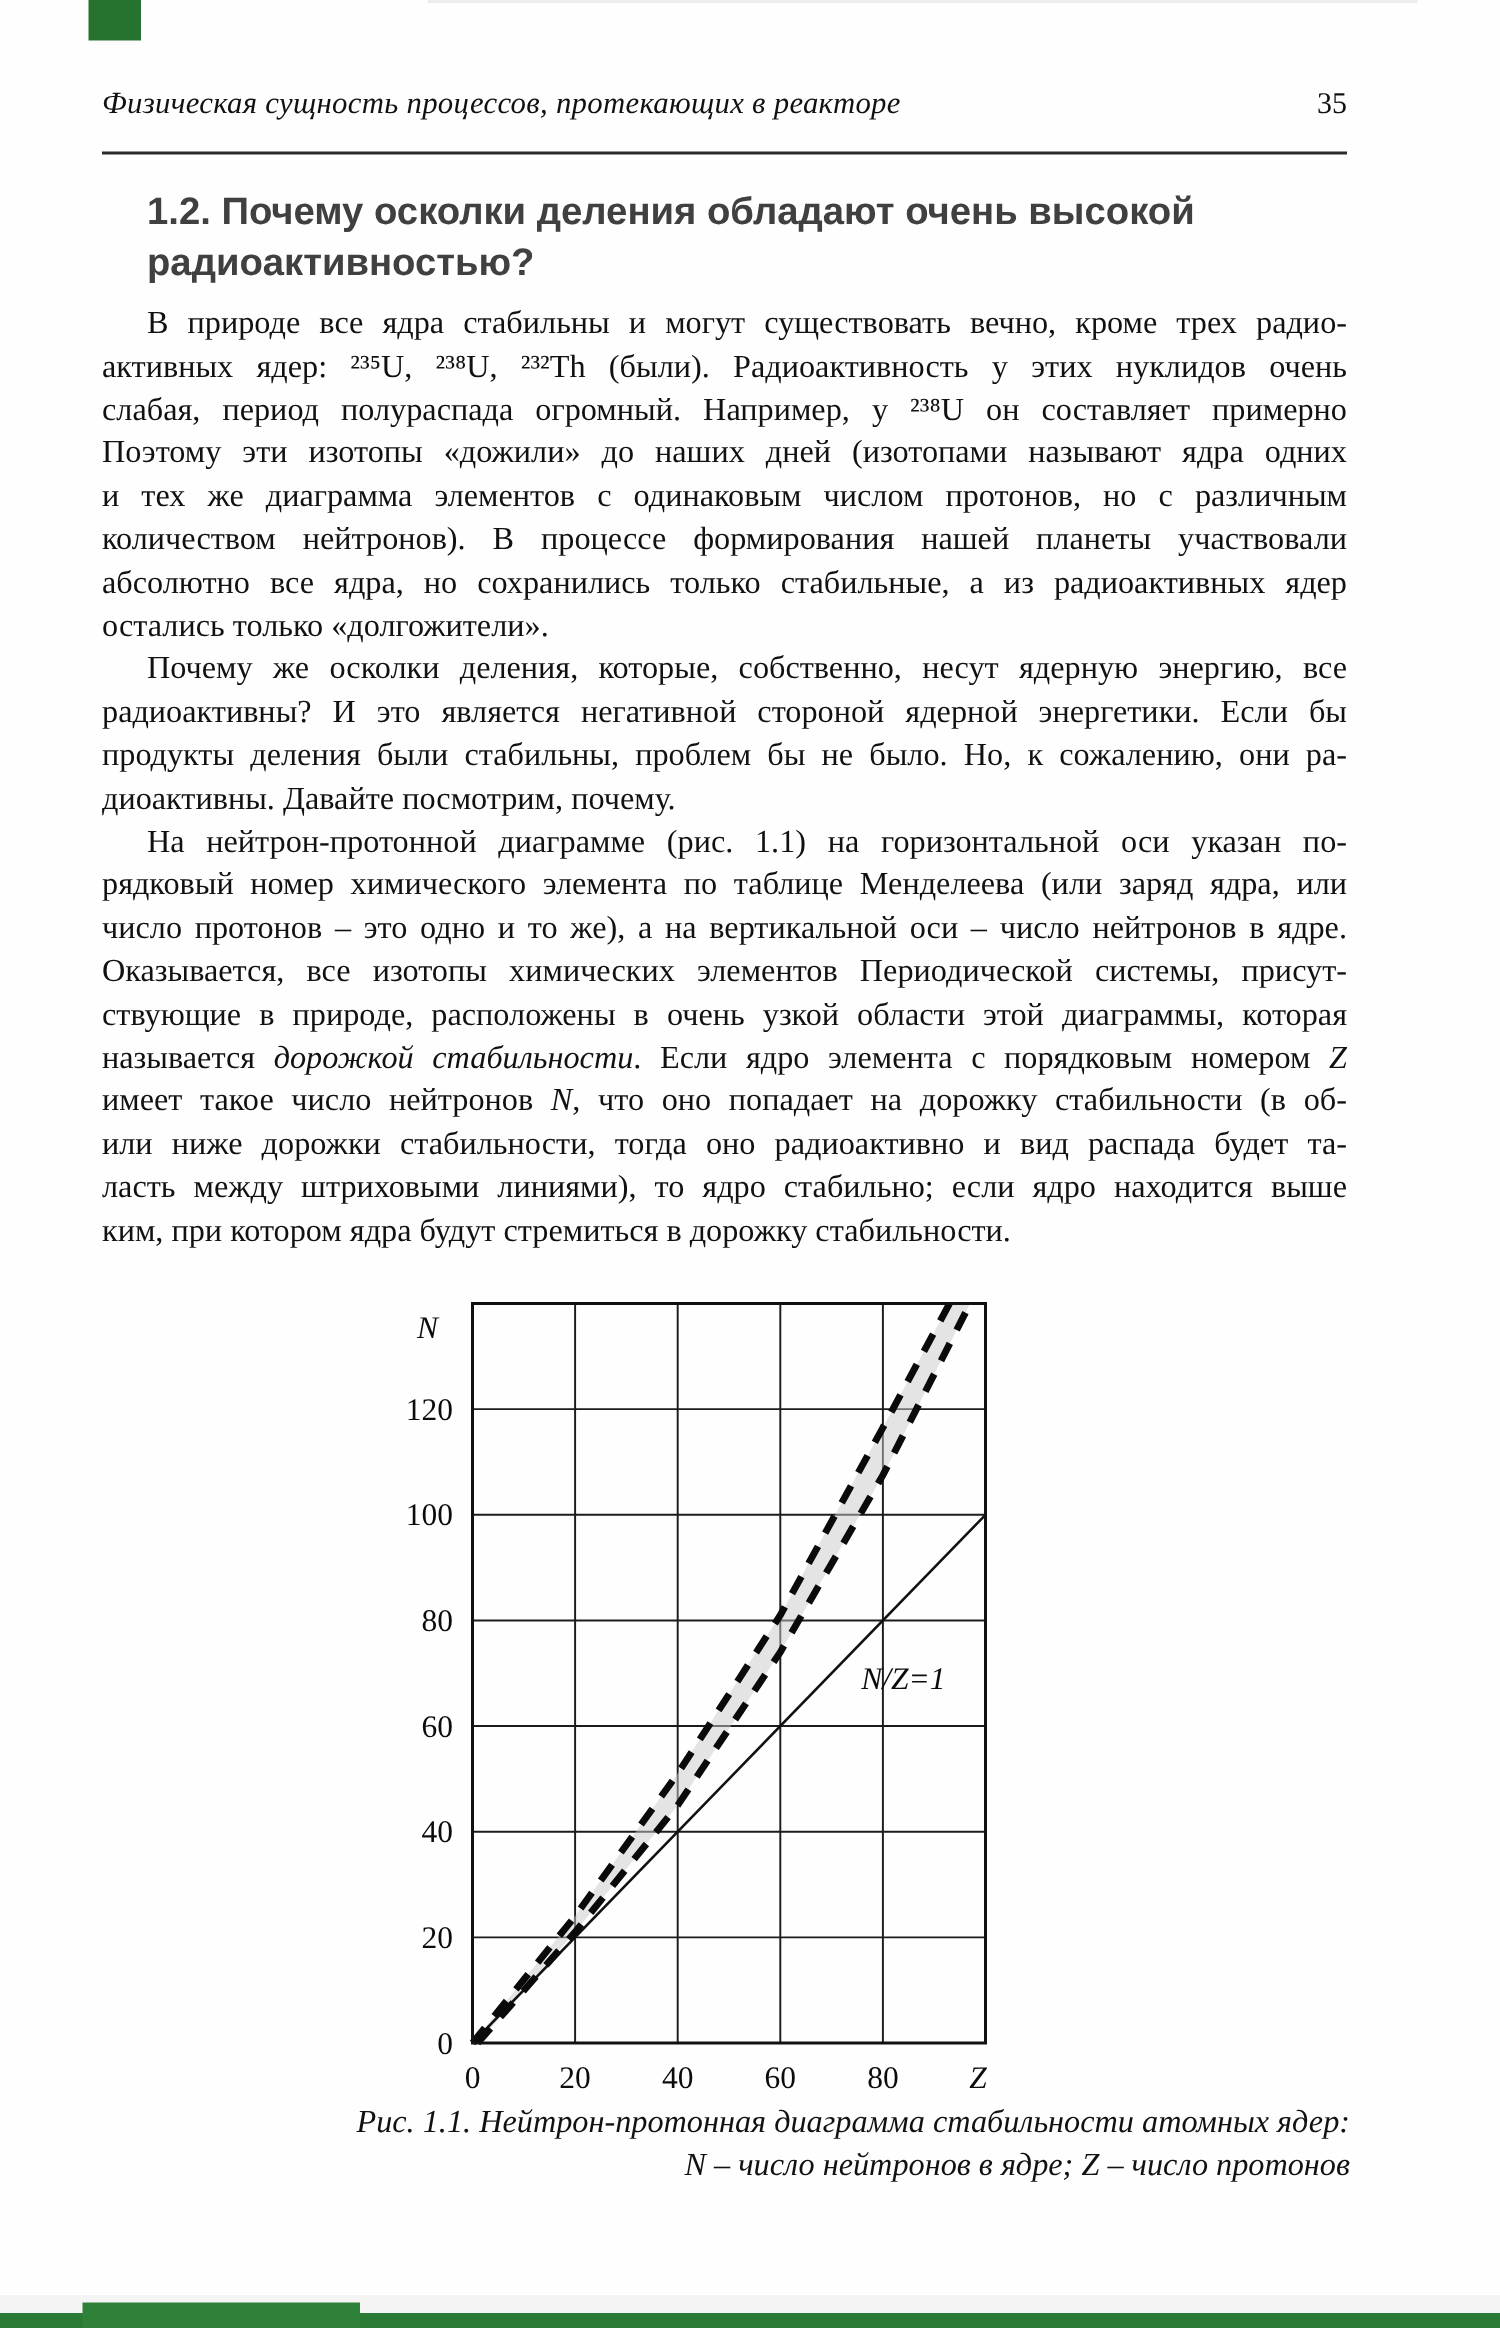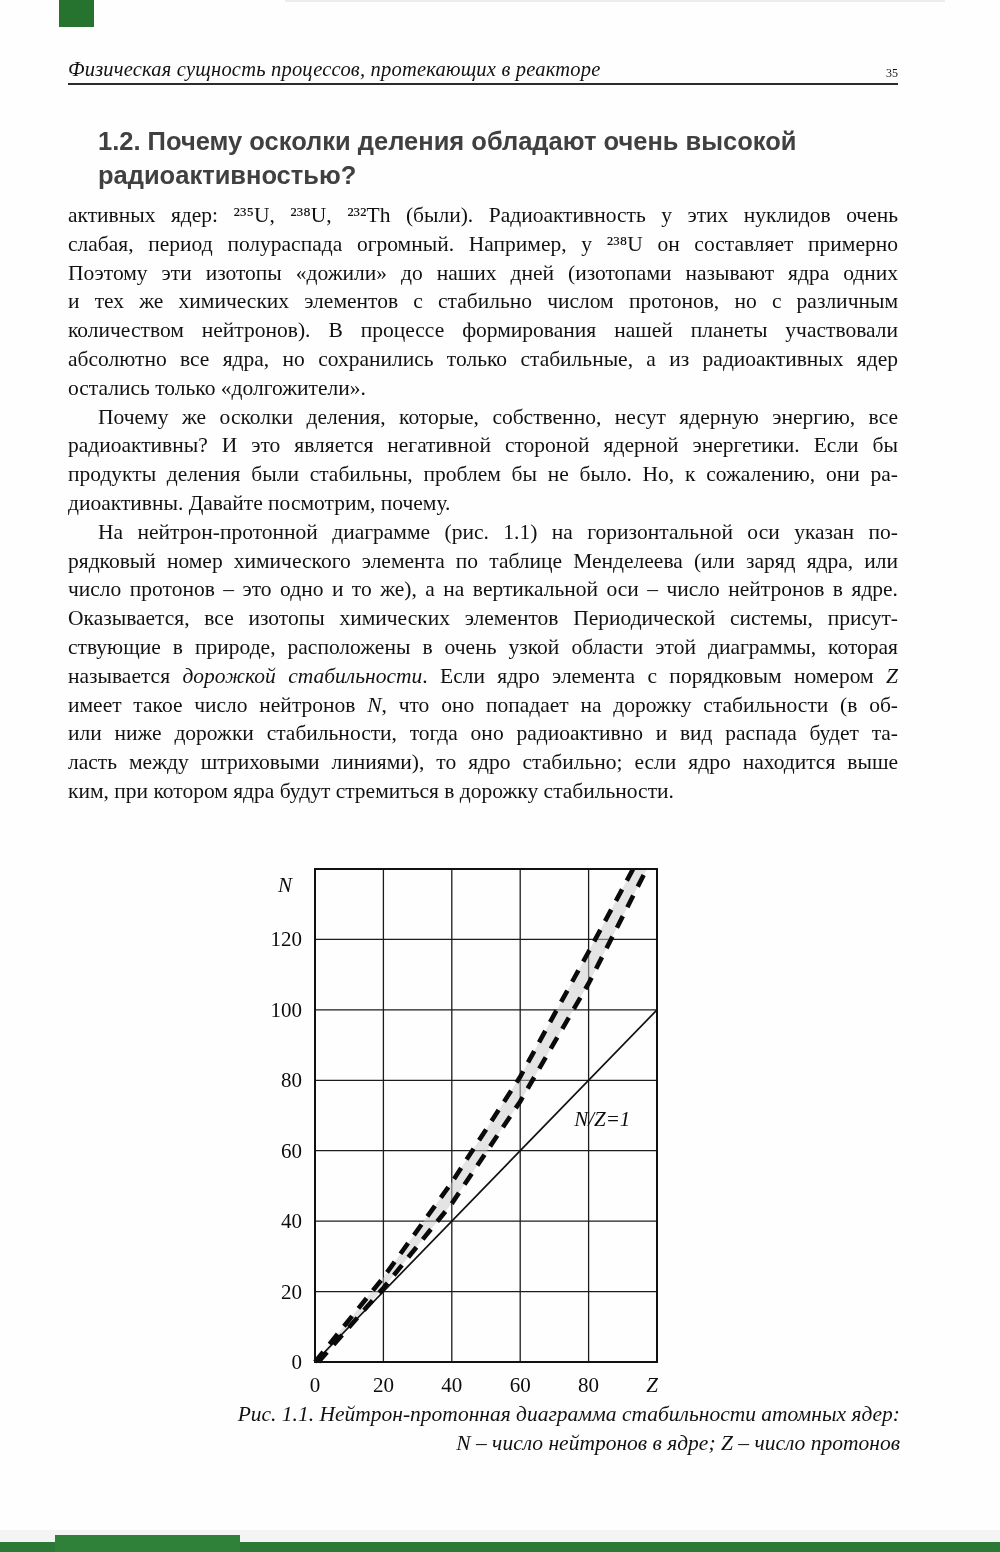--- a/index.html
+++ b/index.html
@@ -8,23 +8,23 @@
 
   
   .edge-top-line{position:absolute;left:285px;top:0;width:660px;height:2px;background:#ededed;}
   .artifact-green-square{position:absolute;left:59px;top:0;width:35px;height:27px;background:#26722f;}
   .artifact-bottom-gray{position:absolute;left:0;top:1530px;width:1000px;height:22px;background:#f4f4f4;}
   .artifact-bottom-strip{position:absolute;left:0;top:1542px;width:1000px;height:10px;background:#2a7a35;}
   .artifact-bottom-step{position:absolute;left:55px;top:1535px;width:185px;height:17px;background:#2f8038;}
 
   
   .runhead{position:absolute;left:68px;top:58px;width:830px;display:flex;justify-content:space-between;
-           align-items:flex-end;border-bottom:2px solid #2b2b2b;padding-bottom:2px;}
+           align-items:flex-end;border-bottom:2px solid #2b2b2b;padding-bottom:20px;}
   .runhead .htitle{font-style:italic;font-size:20.5px;letter-spacing:.2px;}
-  .runhead .pnum{font-size:12px;font-style:normal;text-align:center;}
+  .runhead .pnum{font-size:20px;font-style:normal;text-align:center;}
 
   
   .sec-title{position:absolute;left:98px;top:124px;width:800px;
              font-family:"Liberation Sans","DejaVu Sans",sans-serif;
              font-weight:bold;font-size:25.5px;line-height:34px;color:#404040;}
 
   
   .body-text{position:absolute;left:68px;top:201px;width:830px;font-size:21.5px;line-height:28.8px;}
   .bline{text-align:justify;text-align-last:justify;white-space:normal;height:28.8px;overflow:visible;}
   .bline.first{text-indent:30px;}
@@ -60,24 +60,25 @@
     <span class="htitle">Физическая сущность процессов, протекающих в реакторе</span>
     <span class="pnum">35</span>
   </div>
 
   <div class="sec-title">
     <div>1.2. Почему осколки деления обладают очень высокой</div>
     <div>радиоактивностью?</div>
   </div>
 
   <div class="body-text" id="body-text">
+      <div class="bline first"><span>В природе все ядра стабильны и могут существовать вечно, кроме трех радио-</span></div>
       <div class="bline"><span>активных ядер: ²³⁵U, ²³⁸U, ²³²Th (были). Радиоактивность у этих нуклидов очень</span></div>
       <div class="bline"><span>слабая, период полураспада огромный. Например, у ²³⁸U он составляет примерно</span></div>
       <div class="bline"><span>Поэтому эти изотопы «дожили» до наших дней (изотопами называют ядра одних</span></div>
-      <div class="bline"><span>и тех же химических элементов с стабильно числом протонов, но с различным</span></div>
+      <div class="bline"><span>и тех же диаграмма элементов с одинаковым числом протонов, но с различным</span></div>
       <div class="bline"><span>количеством нейтронов). В процессе формирования нашей планеты участвовали</span></div>
       <div class="bline"><span>абсолютно все ядра, но сохранились только стабильные, а из радиоактивных ядер</span></div>
       <div class="bline last"><span>остались только «долгожители».</span></div>
       <div class="bline first"><span>Почему же осколки деления, которые, собственно, несут ядерную энергию, все</span></div>
       <div class="bline"><span>радиоактивны? И это является негативной  стороной ядерной энергетики. Если бы</span></div>
       <div class="bline"><span>продукты деления были стабильны, проблем бы не было. Но, к сожалению, они ра-</span></div>
       <div class="bline last"><span>диоактивны. Давайте посмотрим, почему.</span></div>
       <div class="bline first"><span>На нейтрон-протонной диаграмме (рис. 1.1) на горизонтальной оси указан по-</span></div>
       <div class="bline"><span>рядковый номер химического элемента по таблице Менделеева (или заряд ядра, или</span></div>
       <div class="bline"><span>число протонов – это одно и то же), а на вертикальной оси – число нейтронов в ядре.</span></div>

